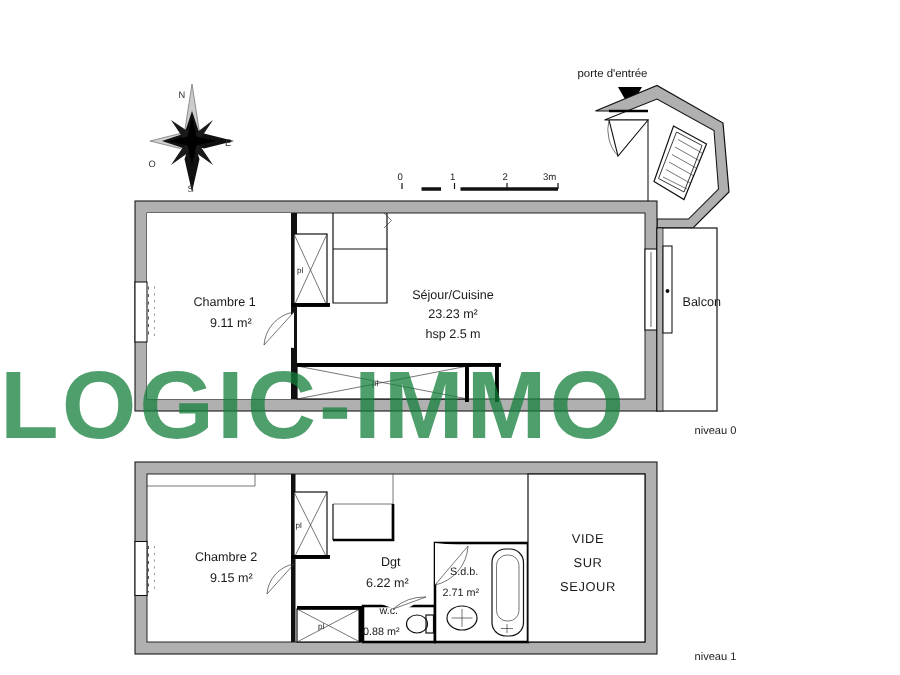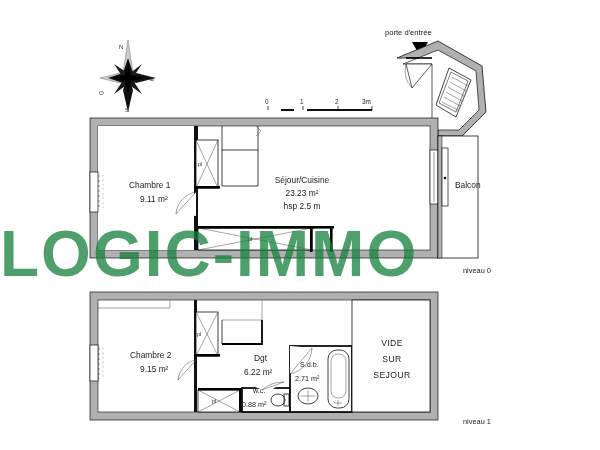--- a/index.html
+++ b/index.html
@@ -9,21 +9,21 @@
   }
   body {
     width: 600px;
     height: 450px;
     position: relative;
     font-family: "Liberation Sans", sans-serif;
     overflow: hidden;
   }
   #plan-root {
     position: absolute;
-    left: 0; top: 0;
+    left: 0; top: 16px;
     width: 600px;
     height: 318px;
   }
   svg#plan-svg {
     display: block;
     width: 600px;
     height: 450px;
   }
   .lbl {
     font-family: "Liberation Sans", sans-serif;

